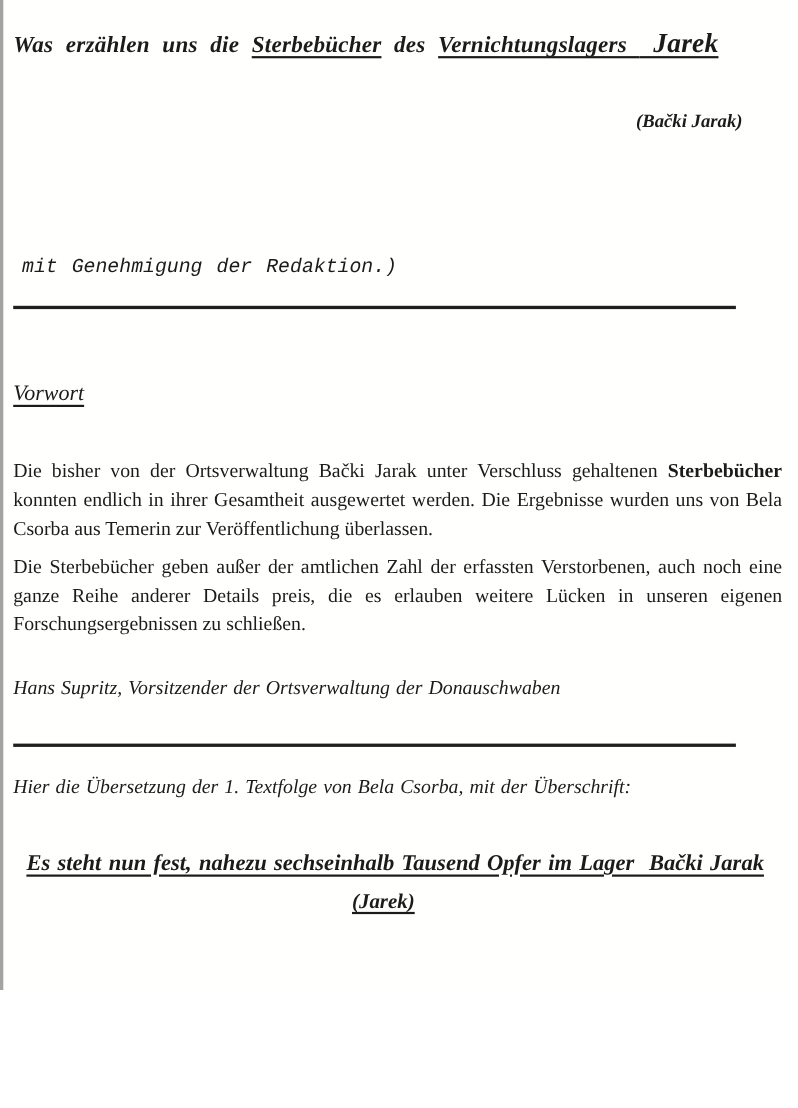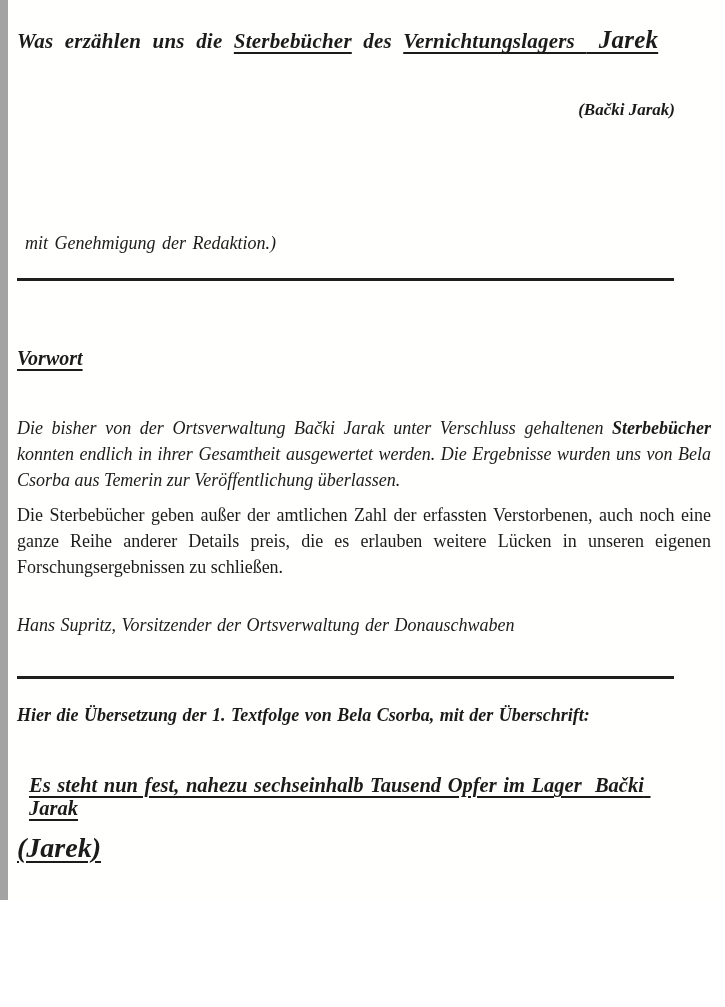--- a/index.html
+++ b/index.html
@@ -6,21 +6,21 @@
     margin: 0;
     padding: 0;
     background: #ffffff;
   }
   .page {
     position: relative;
     width: 725px;
     height: 900px;
     box-sizing: border-box;
     background: #fffffe;
-    border-left: 8px solid #a3a3a3;
+    border-left: 3px solid #a3a3a3;
     padding: 26px 14px 0 9px;
     overflow: hidden;
     font-family: "Liberation Serif", serif;
     color: #1b1b1b;
     -webkit-font-smoothing: antialiased;
   }
   .title {
     margin: 0;
     font-size: 21px;
     font-weight: bold;
@@ -47,71 +47,72 @@
   }
   .source-note {
     margin-top: 110px;
     font-style: italic;
     font-size: 18px;
     line-height: 27px;
     word-spacing: 2px;
   }
   .source-note .indent {
     padding-left: 8px;
+    font-family: Liberation Mono, monospace;
   }
   .rule {
     width: 657px;
     height: 3px;
     background: #1f1f1f;
     margin: 0;
   }
   .rule-top { margin-top: 21px; }
   .rule-bottom { margin-top: 38px; }
   .section-heading {
     margin: 0;
     margin-top: 66px;
     font-size: 20px;
-    font-weight: bold;
+    font-weight: normal;
     font-style: italic;
     text-decoration: underline;
     text-decoration-thickness: 2px;
     text-underline-offset: 4px;
   }
   .body-par {
     margin: 0;
     font-size: 18px;
     line-height: 25.8px;
     text-align: justify;
   }
-  .par-1 { margin-top: 46px; font-style: italic; }
+  .par-1 { margin-top: 46px; }
   .par-2 { margin-top: 10px; }
   .par-3 { margin-top: 19px; }
   .bold { font-weight: bold; }
   .italic-line {
     margin: 0;
     font-style: italic;
     font-size: 18px;
     line-height: 25px;
     word-spacing: 1px;
   }
   .signature { margin-top: 32px; }
-  .translation-intro { margin-top: 24px; font-weight: bold; }
+  .translation-intro { margin-top: 24px; }
   .closing-heading {
     margin: 12px;
     margin-top: 46px;
     font-size: 20.5px;
     font-weight: bold;
     font-style: italic;
     white-space: pre-wrap;
     word-spacing: 1.5px;
   }
   .closing-subtitle {
-    text-align: left;
+    text-align: center;
     padding-right: 26px;
-    font-size: 28px;
+    font-size: 19px;
     font-weight: bold;
     font-style: italic;
   }
 </style>
 </head>
 <body>
 
 <div class="page">
 
   <h1 class="title"><span>Was erzählen uns die </span><span class="u">Sterbebücher</span><span> des </span><span class="u">Vernichtungslagers </span><span class="u jarek-big"> Jarek</span></h1>

